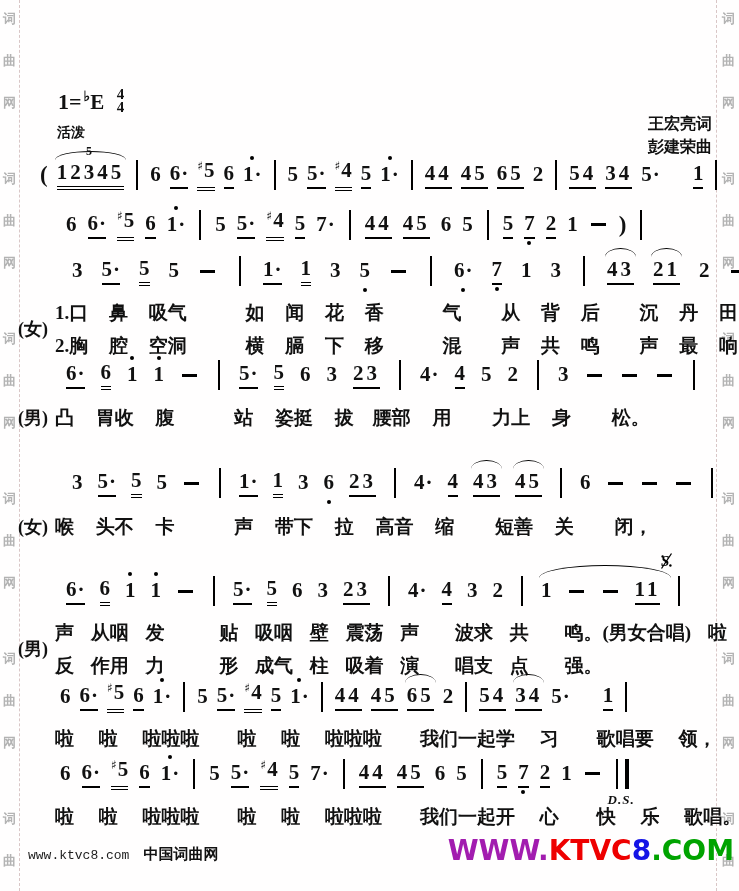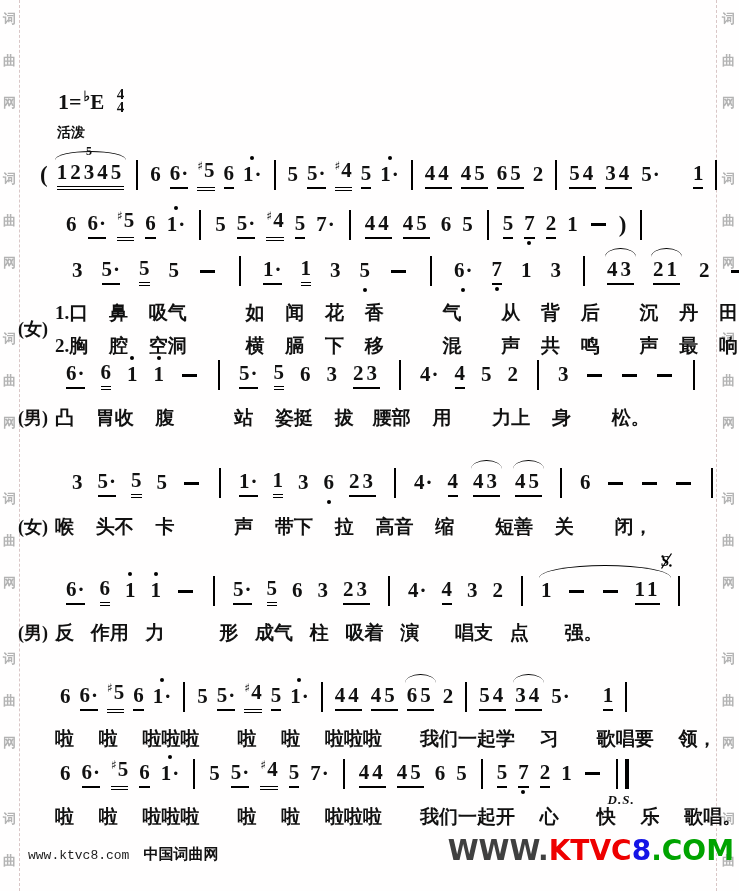--- a/index.html
+++ b/index.html
@@ -100,20 +100,24 @@
   <div class="keysig">
     <span>1=</span><span class="flat">♭</span><span class="knote">E</span>
     <span class="ts">
       <span>4</span>
       <span>4</span>
     </span>
   </div>
 
   <div class="tempo">活泼</div>
 
+  <div class="credits">
+    <div>王宏亮词</div>
+    <div>彭建荣曲</div>
+  </div>
 
   <div id="score">
       <div class="nline" style="top: 158px; left: 40px; gap: 9px;">
         <span class="par">(</span>
         <span class="note u2 grp">12345<i class="arc"></i><i class="tup">5</i></span>
         <span class="bar"></span>
         <span class="note">6</span>
         <span class="note u1">6<span class="ad">·</span></span>
         <span class="note u2"><span class="sharp">♯</span>5</span>
         <span class="note u1">6</span>
@@ -270,20 +274,21 @@
         <span class="note u1 grp">11<i class="segno"><svg width="13" height="18" viewBox="0 0 13 18">
               <text x="1" y="14" font-size="15" font-style="italic" font-weight="bold" font-family="serif">S</text>
               <line x1="11.5" y1="1.5" x2="1.5" y2="16.5" stroke="#000" stroke-width="1.3"></line>
               <circle cx="2.6" cy="4.5" r="1.2"></circle>
               <circle cx="10.4" cy="13.5" r="1.2"></circle>
             </svg></i></span>
         <span class="bar"></span>
       </div>
       <div class="lyrpair" style="top: 616px;">
         <span class="vlabel">(男)</span>
+        <span class="lyr" style="word-spacing: 12px;">声 从咽 发　　 贴 吸咽 壁 震荡 声　 波求 共　 鸣。(男女合唱) 啦</span>
         <span class="lyr" style="word-spacing: 12px;">反 作用 力　　 形 成气 柱 吸着 演　 唱支 点　 强。</span>
       </div>
       <div class="nline" style="top: 680px; left: 40px; gap: 9px;">
         <span class="note" style="margin-left: 20px;">6</span>
         <span class="note u1">6<span class="ad">·</span></span>
         <span class="note u2"><span class="sharp">♯</span>5</span>
         <span class="note u1">6</span>
         <span class="note">1<span class="ad">·</span><i class="od hi"></i></span>
         <span class="bar"></span>
         <span class="note">5</span>
@@ -335,14 +340,14 @@
       </div>
       <div class="lyrsingle" style="top: 800px;">
         <span class="lyr" style="word-spacing: 20px;">啦 啦 啦啦啦　　啦 啦 啦啦啦　　我们一起开 心　　快 乐 歌唱。</span>
       </div>
     </div>
 
   <div class="f-left">
     <span class="furl">www.ktvc8.com</span>
     <span class="fsite">中国词曲网</span>
   </div>
-  <div class="f-logo" id="f-logo"><span style="color: #404040;">WWW.</span><span style="color: rgb(238, 0, 0);">KTVC</span><span style="color: rgb(20, 20, 230);">8</span><span style="color: rgb(0, 163, 0);">.COM</span></div>
+  <div class="f-logo" id="f-logo"><span style="color: #a21caf;">WWW.</span><span style="color: rgb(238, 0, 0);">KTVC</span><span style="color: rgb(20, 20, 230);">8</span><span style="color: rgb(0, 163, 0);">.COM</span></div>
 </div>
 
 </body></html>

